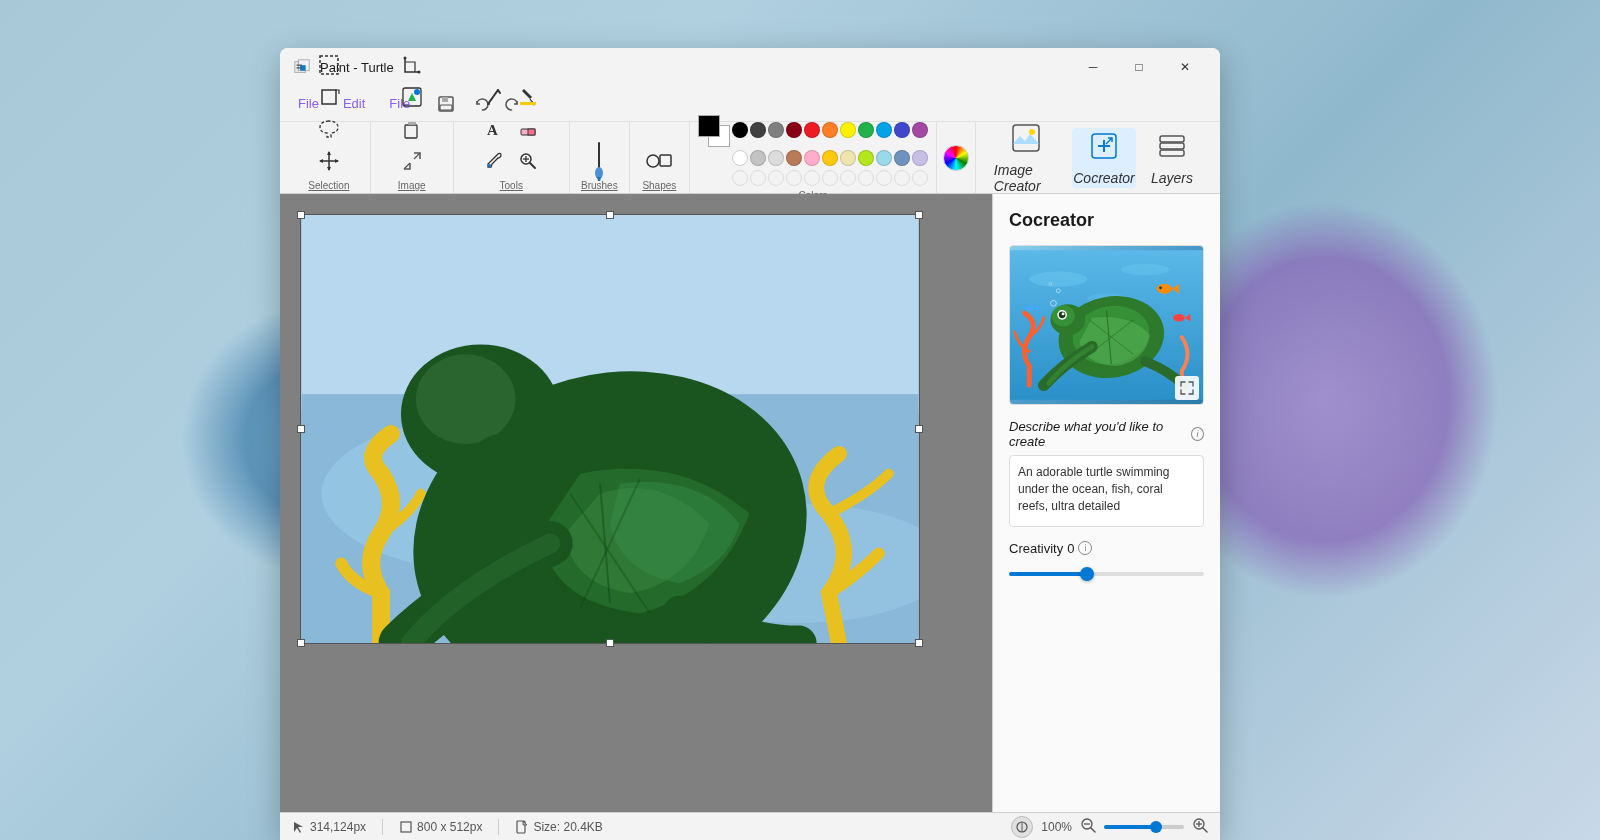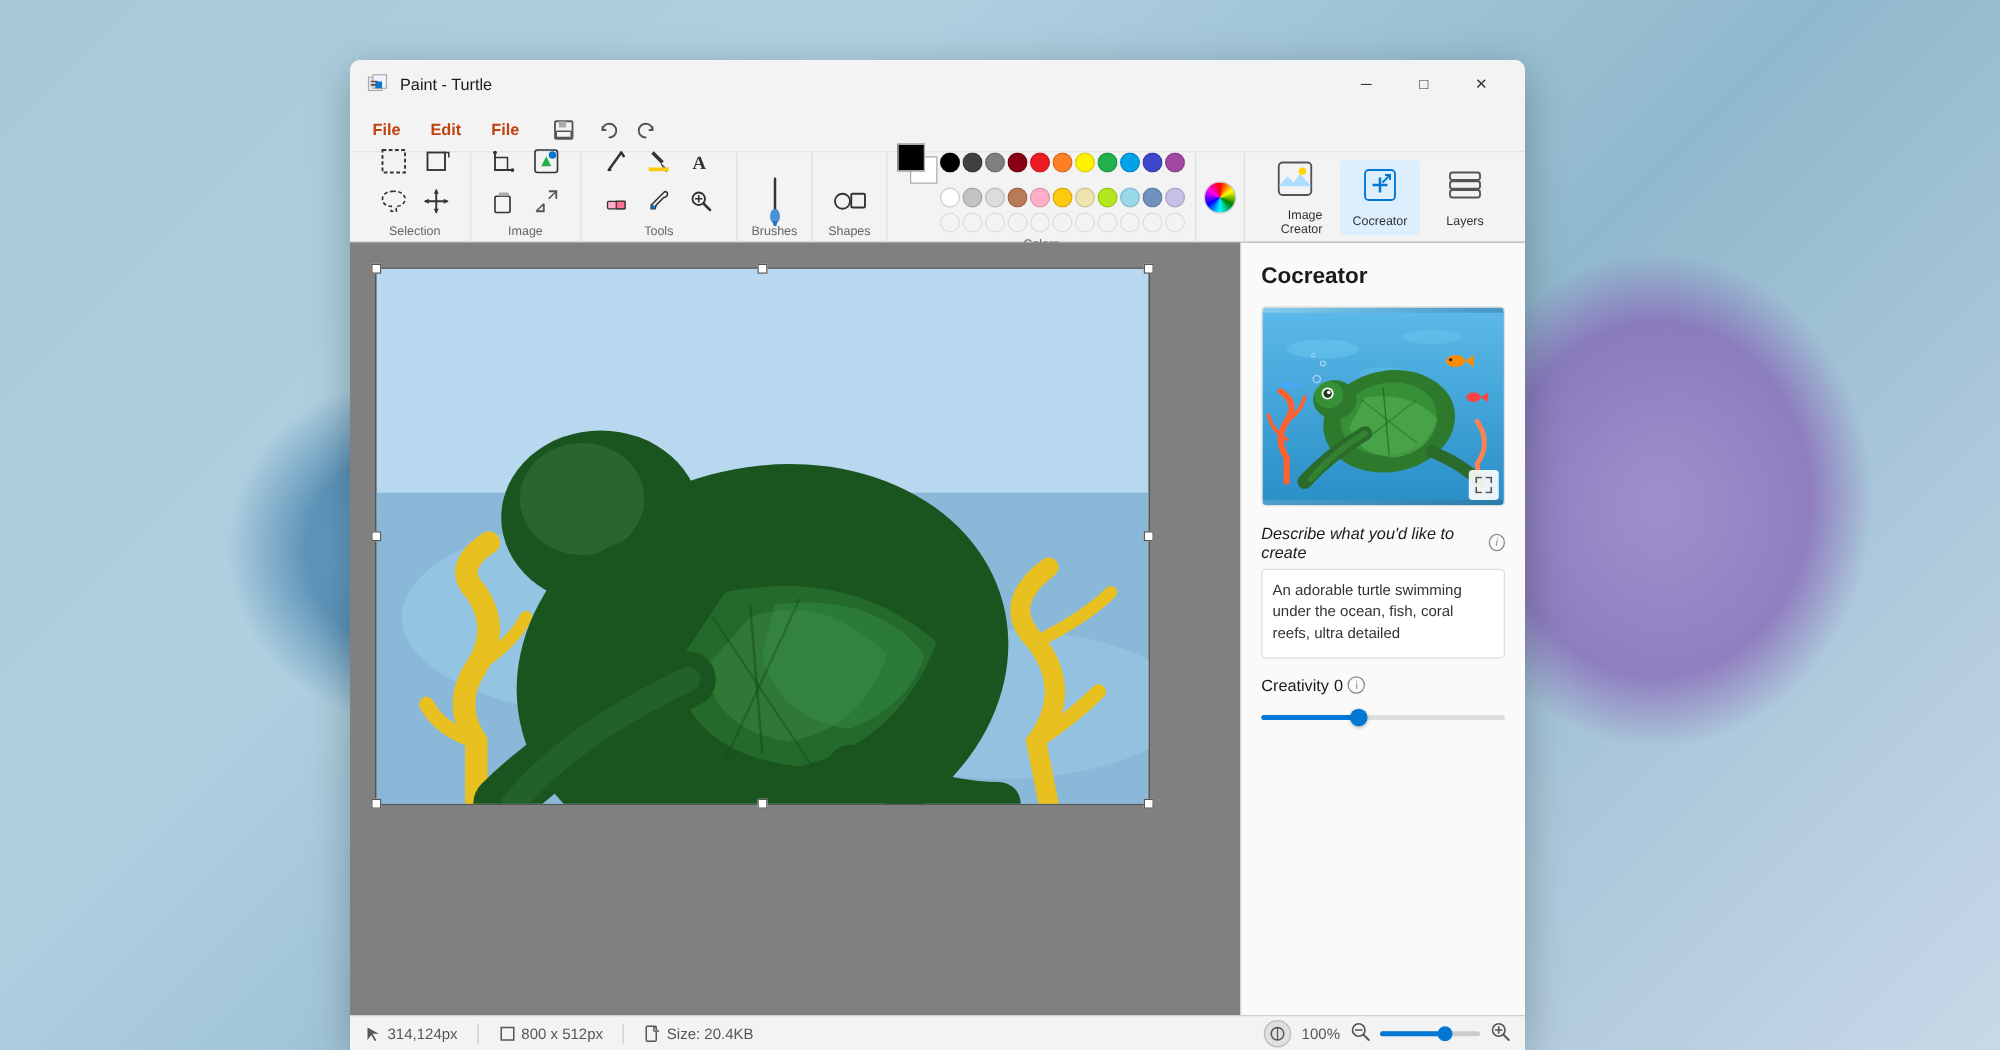--- a/index.html
+++ b/index.html
@@ -108,24 +108,23 @@
       height: 36px;
       padding: 0 8px;
       background: #f3f3f3;
       border-bottom: 1px solid #e0e0e0;
       flex-shrink: 0;
       gap: 4px;
     }
     .menu-item {
       padding: 4px 10px;
       font-size: 13px;
-      color: #c2410c;
+      color: #8b5cf6;
       cursor: pointer;
       border-radius: 4px;
-      font-weight: bold;
     }
     .menu-save-icon {
       width: 28px;
       height: 28px;
       margin-left: 8px;
       display: flex;
       align-items: center;
       justify-content: center;
       cursor: pointer;
       border-radius: 4px;
@@ -164,20 +163,21 @@
       justify-content: flex-end;
       padding: 4px 8px 2px;
       border-right: 1px solid #e0e0e0;
       min-width: 60px;
     }
     .ribbon-group:last-child { border-right: none; }
     .ribbon-group-label {
       font-size: 10px;
       color: #666;
       margin-top: 4px;
+      text-decoration: underline;
     }
     .ribbon-tools {
       display: flex;
       gap: 2px;
       flex-wrap: wrap;
       justify-content: center;
       align-items: center;
     }
     .ribbon-btn {
       width: 32px;
@@ -244,23 +244,24 @@
       border-radius: 4px;
       min-width: 64px;
       height: 60px;
     }
     .ribbon-right-btn.active { background: #ddeeff; }
     .ribbon-right-btn-icon {
       font-size: 22px;
       margin-bottom: 2px;
     }
     .ribbon-right-btn-label {
-      font-size: 10px;
+      font-size: 14px;
       color: #333;
-      text-align: right;
+      text-align: left;
+      font-style: italic;
     }
 
     
     .canvas-area {
       display: flex;
       flex: 1;
       overflow: hidden;
       background: #808080;
     }
 

